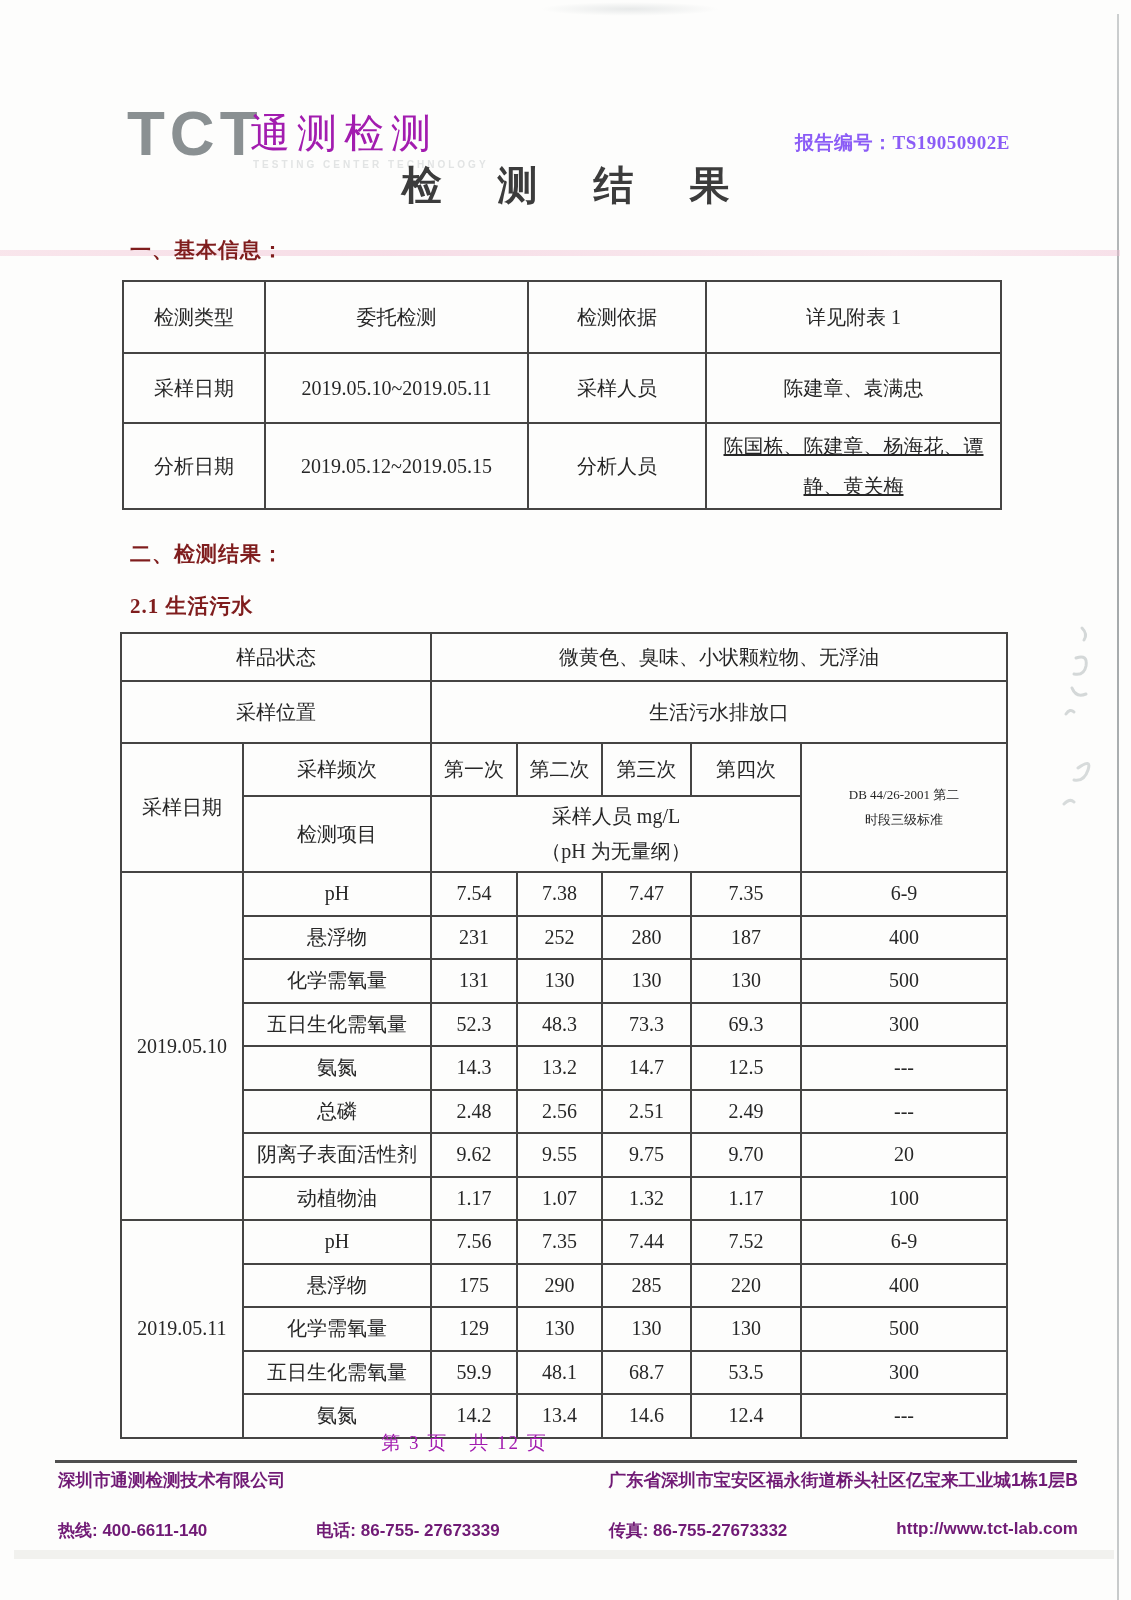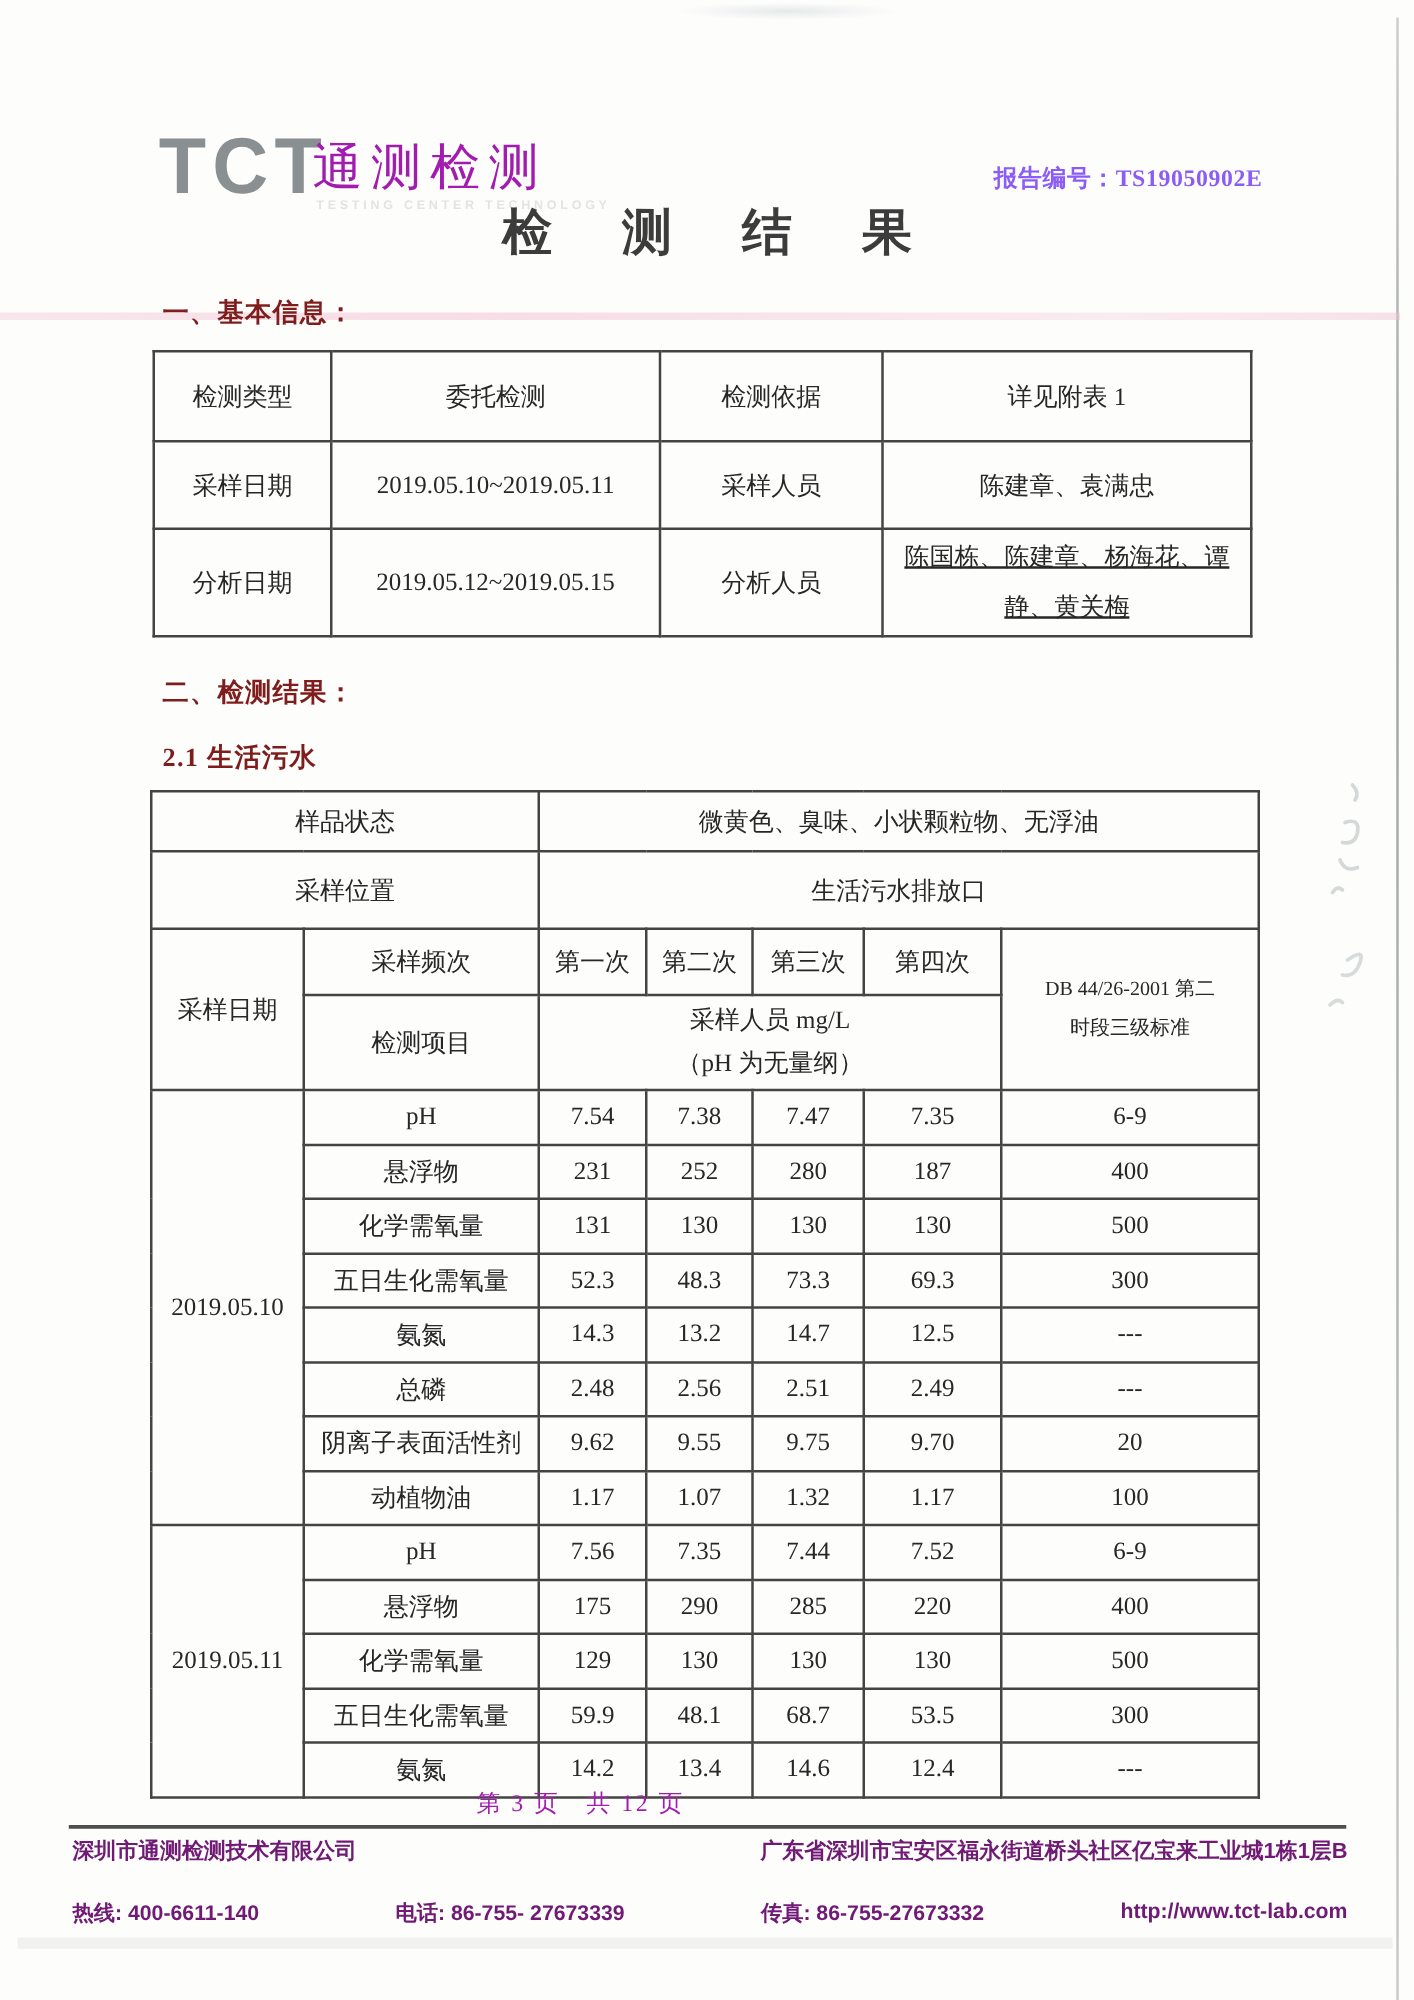--- a/index.html
+++ b/index.html
@@ -80,21 +80,21 @@
   .t1 tr:nth-child(3){ height:86px; }
   .t1 td.wrap{ line-height:40px;text-decoration:underline; }
 
   .t2{ left:120px; top:632px; width:886px; }
   .t2 .r-state{ height:48px; }
   .t2 .r-loc{ height:62px;border-radius:22px; }
   .t2 .r-freq{ height:53px; }
   .t2 .r-item{ height:59px; }
   #t2-body tr{ height:43.5px; }
   .t2 .two-line div{ line-height:1.75; }
-  .t2 td.std-head{ font-size:16px; }
+  .t2 td.std-head{ font-size:13px; }
   .t2 td.std-head div{ line-height:1.9; white-space:nowrap; }
 
   
   .page-info{
     position:absolute; left:0; top:1430px; width:929px; text-align:center;
     font-size:19px; color:#a21caf; letter-spacing:2px; font-weight:500;
   }
   .footer-rule{
     position:absolute; left:55px; top:1460px; width:1022px; height:3px;
     background:#4f4f4f;

